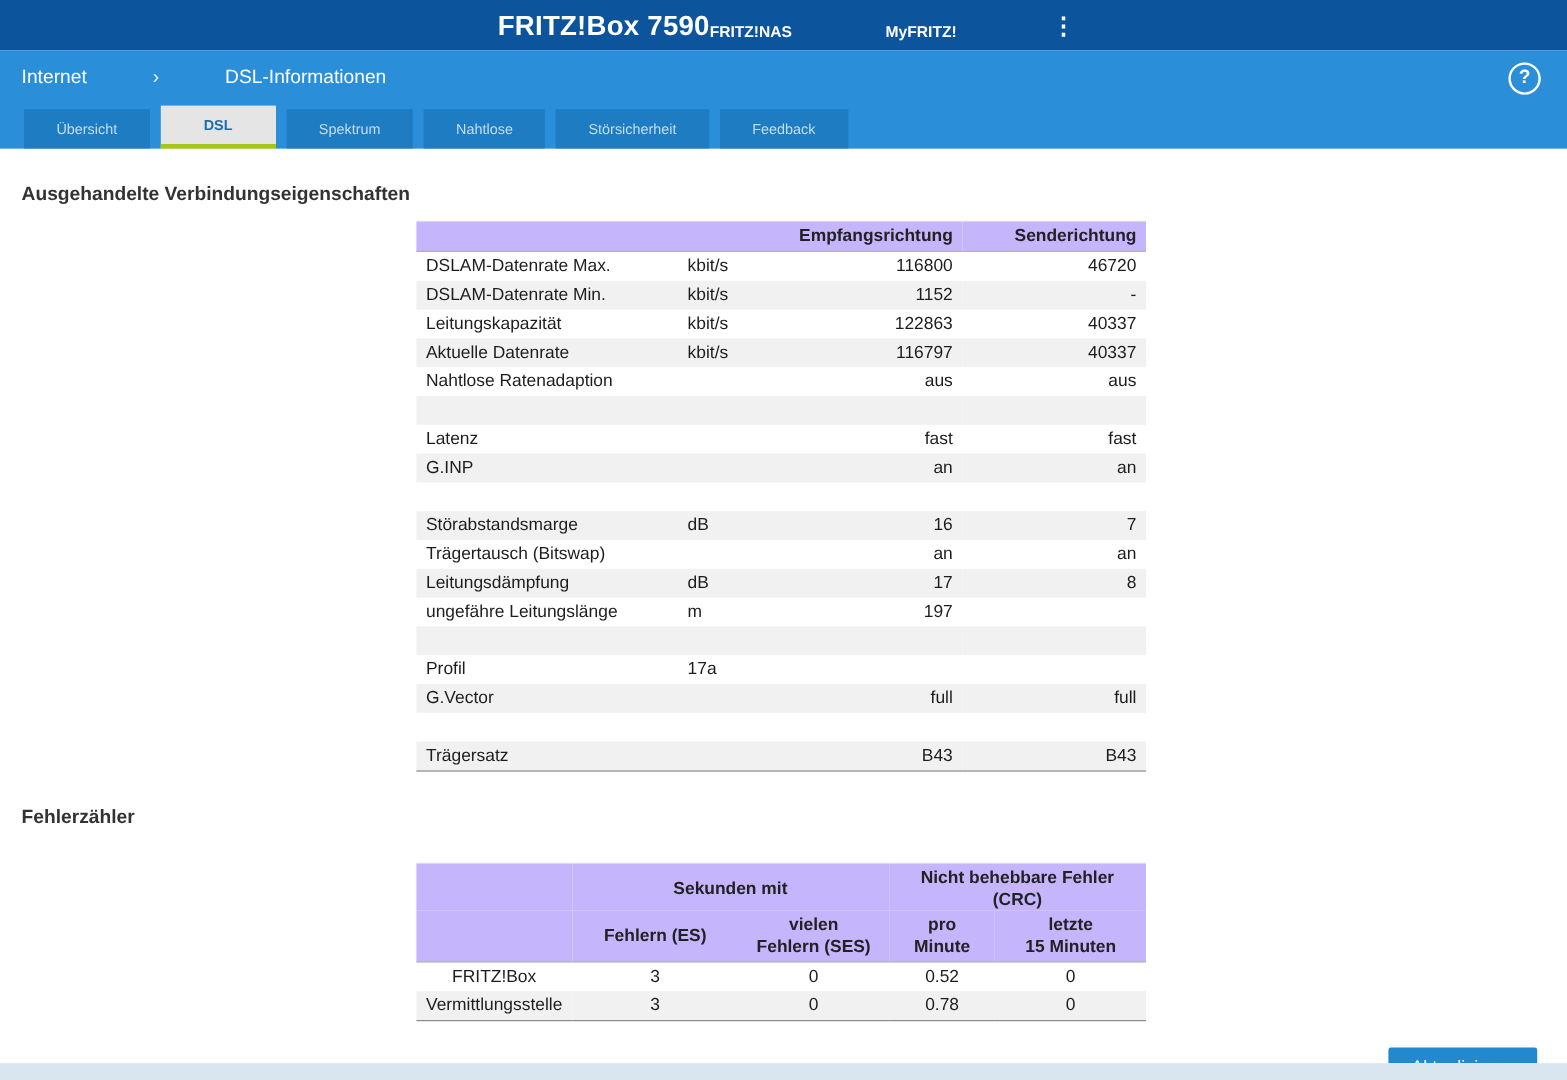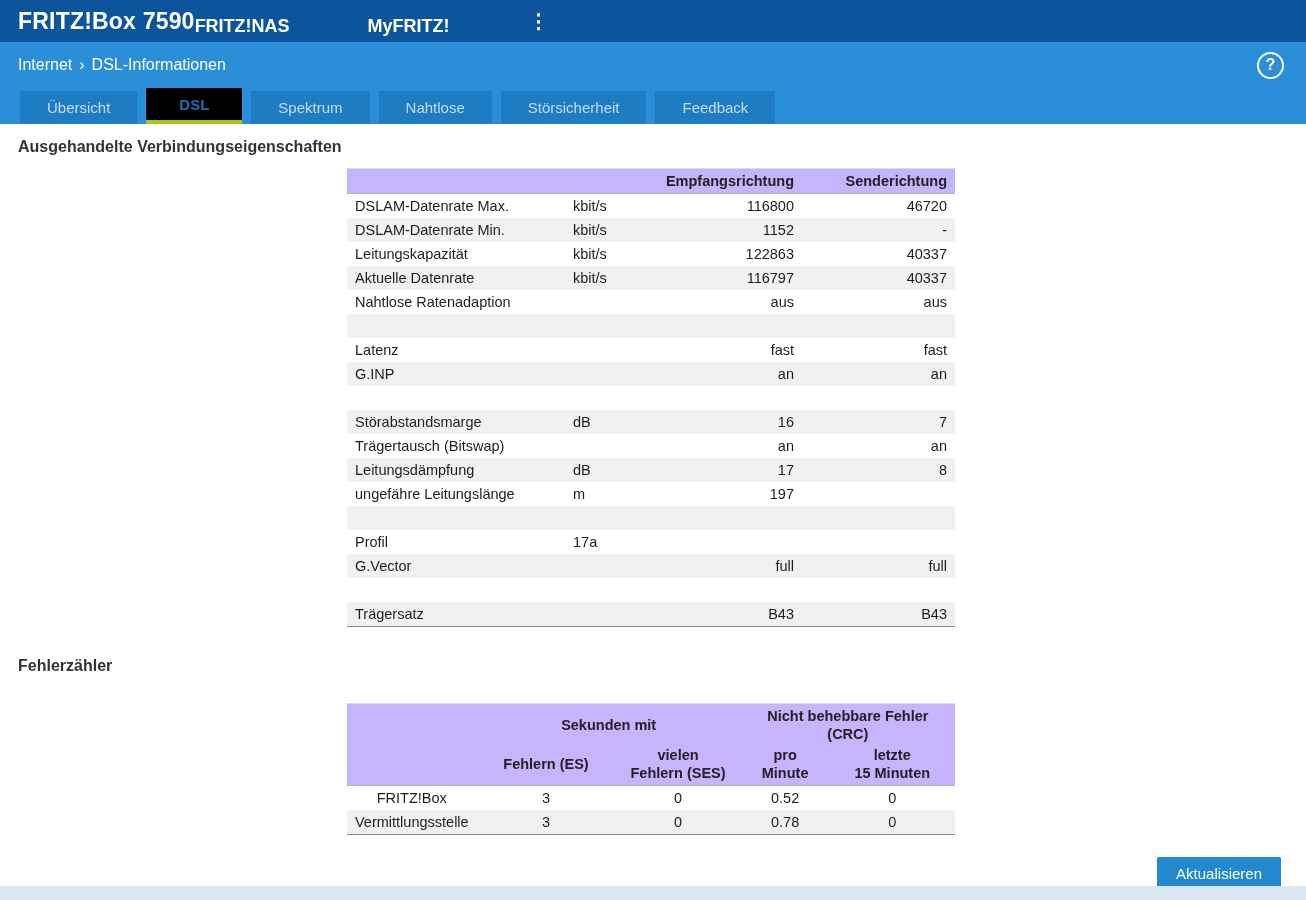--- a/index.html
+++ b/index.html
@@ -8,57 +8,57 @@
     font-family:"Liberation Sans", sans-serif;
     background:#ffffff;
     color:#222;
     overflow:hidden;
   }
   .page { width:1306px; height:900px; display:flex; flex-direction:column; }
 
   
   .topbar {
     height:42px; background:#0c559c; color:#fff;
-    display:flex; align-items:center; justify-content:flex-start;
+    display:flex; align-items:center; justify-content:center;
     padding:0 10px 0 18px; flex:0 0 auto;
   }
   .brand { font-size:23px; font-weight:700; letter-spacing:0.2px; }
   .topbar-right { display:flex; align-items:center; }
-  .toplink { color:#fff; font-size:18px; font-weight:600; cursor:pointer; margin-right:78px; text-decoration:none;margin-top:11px; }
+  .toplink { color:#fff; font-size:13px; font-weight:600; cursor:pointer; margin-right:78px; text-decoration:none;margin-top:11px; }
   .kebab { color:#fff; font-size:20px; font-weight:700; width:22px; text-align:center; cursor:pointer; margin-right:2px; }
 
   
   .bluearea { background:#2a8fd8; flex:0 0 auto; }
   .subbar {
     height:46px; display:flex; align-items:center; justify-content:space-between;
     padding:0 22px 0 18px; color:#fff;
   }
-  .breadcrumb { display:flex; align-items:center; font-size:16px; }
+  .breadcrumb { display:flex; align-items:center; font-size:16px;gap:48px; }
   .crumb { color:#fff; }
   .crumb-link { cursor:pointer; }
   .sep { margin:0 7px; font-size:16px; opacity:.95; }
   .help {
     width:27px; height:27px; border:2px solid #fff; border-radius:50%;
     display:flex; align-items:center; justify-content:center;
     font-size:16px; font-weight:700; color:#fff; cursor:pointer;
   }
   .tabs { display:flex; align-items:flex-end; padding-left:20px; height:36px; }
   .tab {
     height:33px; min-width:96px; padding:0 27px; margin-right:9px;
     display:flex; align-items:center; justify-content:center;
-    background:#1e7cc2; color:#c6ddf0; font-size:15px; cursor:pointer;
+    background:#1e7cc2; color:#c6ddf0; font-size:12px; cursor:pointer;
     white-space:nowrap;
   }
   .tab.active {
-    background:#000000; color:#1c6fae; font-weight:600;
+    background:#e5e5e5; color:#1c6fae; font-weight:600;
     height:36px; border-bottom:4px solid #a5c813;
   }
 
   
-  .content { background:#fff; flex:1 1 auto; overflow:hidden; }
+  .content { background:#fff; flex:1 1 auto; padding-top:16px; overflow:hidden; }
   .section-title { font-size:16px; font-weight:700; color:#333; margin:14px 0 0 18px; }
   .tbl {
     margin:12px 0 0 347px; width:608px;
     border-collapse:collapse; font-size:14.5px; color:#1d1d1d;
     border-top:1px solid #dcdcdc; border-bottom:1px solid #8c8c8c;
   }
   .tbl th, .tbl td { padding:3px 8px; line-height:18px; height:24px; text-align:left; font-weight:400; }
   .tbl thead { background:#c4b5fd; }
   .tbl thead th { font-weight:700; color:#222; }
   .tbl thead tr:last-child th { border-bottom:1px solid #b5b5b5; }

